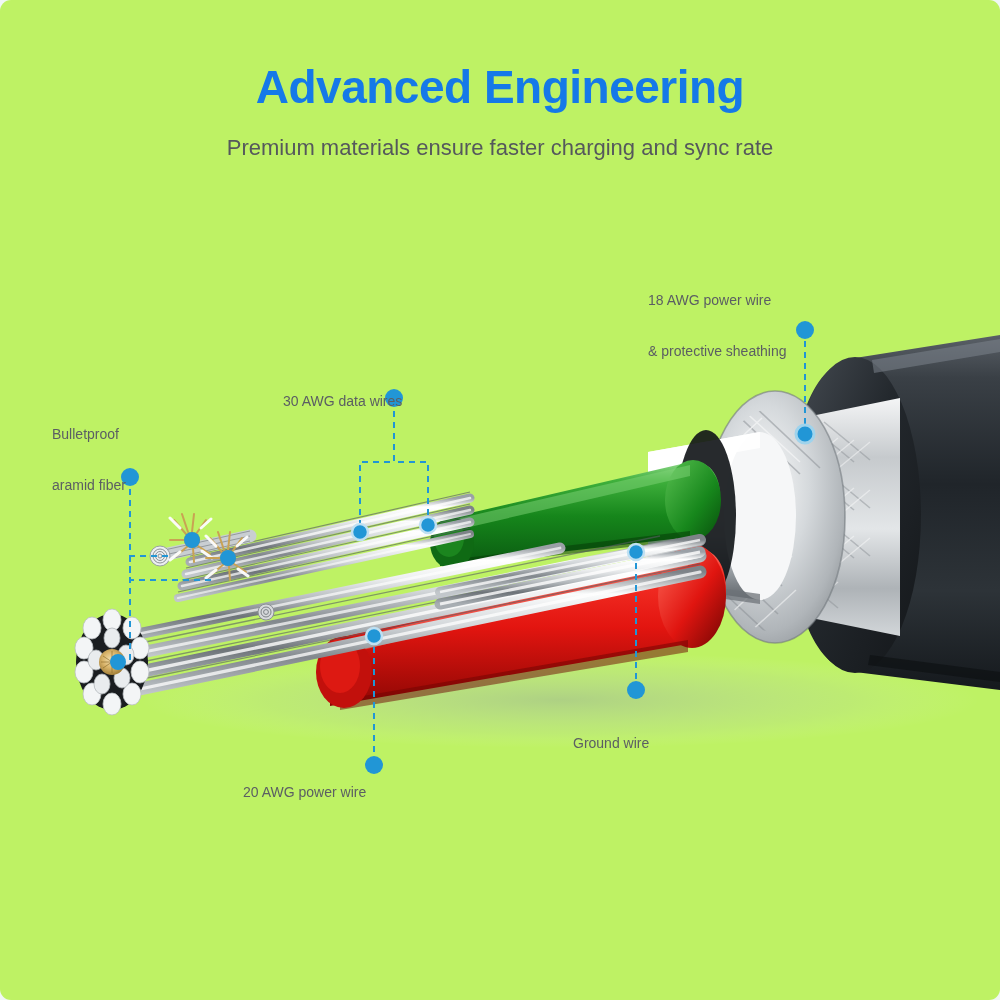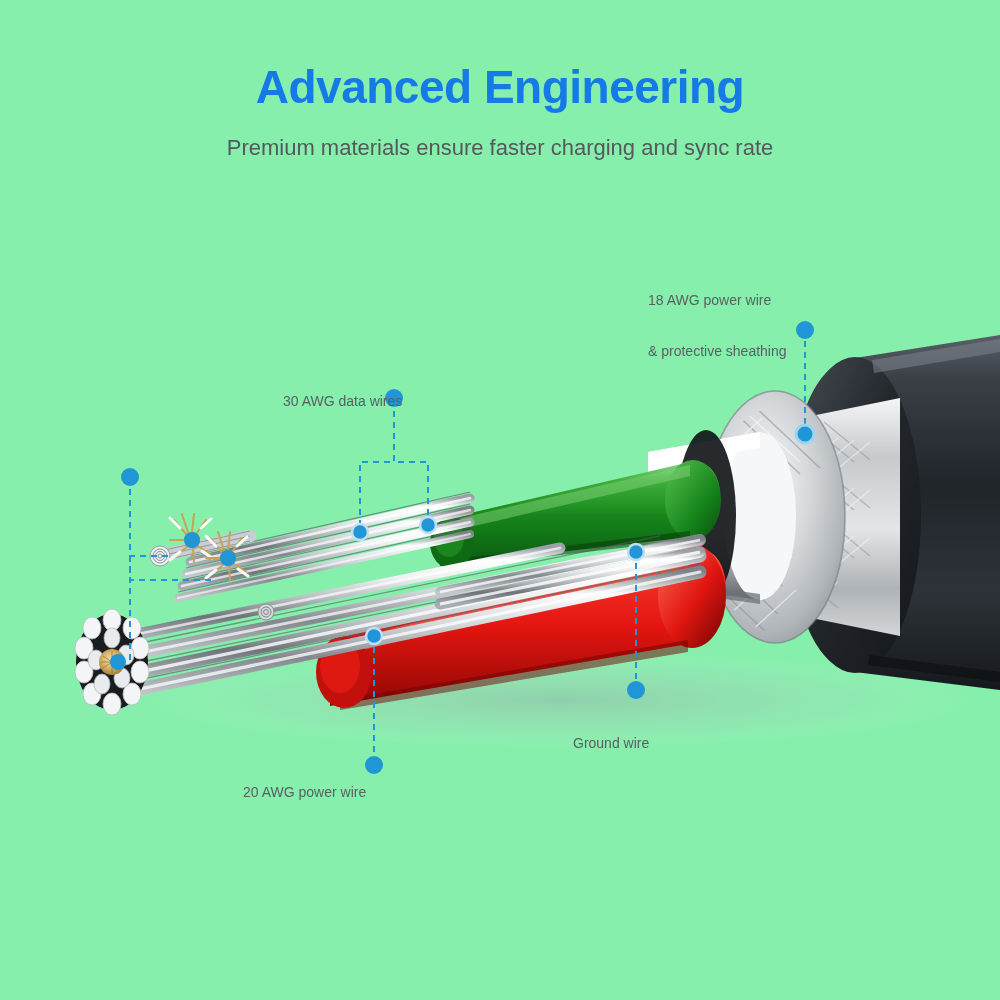--- a/index.html
+++ b/index.html
@@ -13,21 +13,22 @@
     font-family: "Liberation Sans", sans-serif;
     overflow: hidden;
     position: relative;
   }
 
   #infographic {
     position: absolute;
     inset: 0;
     width: 1000px;
     height: 1000px;
-    background: #86efac;
+    background: #bef264;
+    border-radius: 11px;
   }
 
   
   .header {
     position: absolute;
     top: 0;
     left: 0;
     width: 1000px;
     text-align: center;
     pointer-events: none;
@@ -508,20 +509,24 @@
 
   <div class="callout callout-sheathing">
     <span class="line">18 AWG power wire</span>
     <span class="line">&amp; protective sheathing</span>
   </div>
 
   <div class="callout callout-data">
     <span class="line">30 AWG data wires</span>
   </div>
 
+  <div class="callout callout-aramid">
+    <span class="line">Bulletproof</span>
+    <span class="line">aramid fiber</span>
+  </div>
 
   <div class="callout callout-ground">
     <span class="line">Ground wire</span>
   </div>
 
   <div class="callout callout-power20">
     <span class="line">20 AWG power wire</span>
   </div>
 
 </div>

